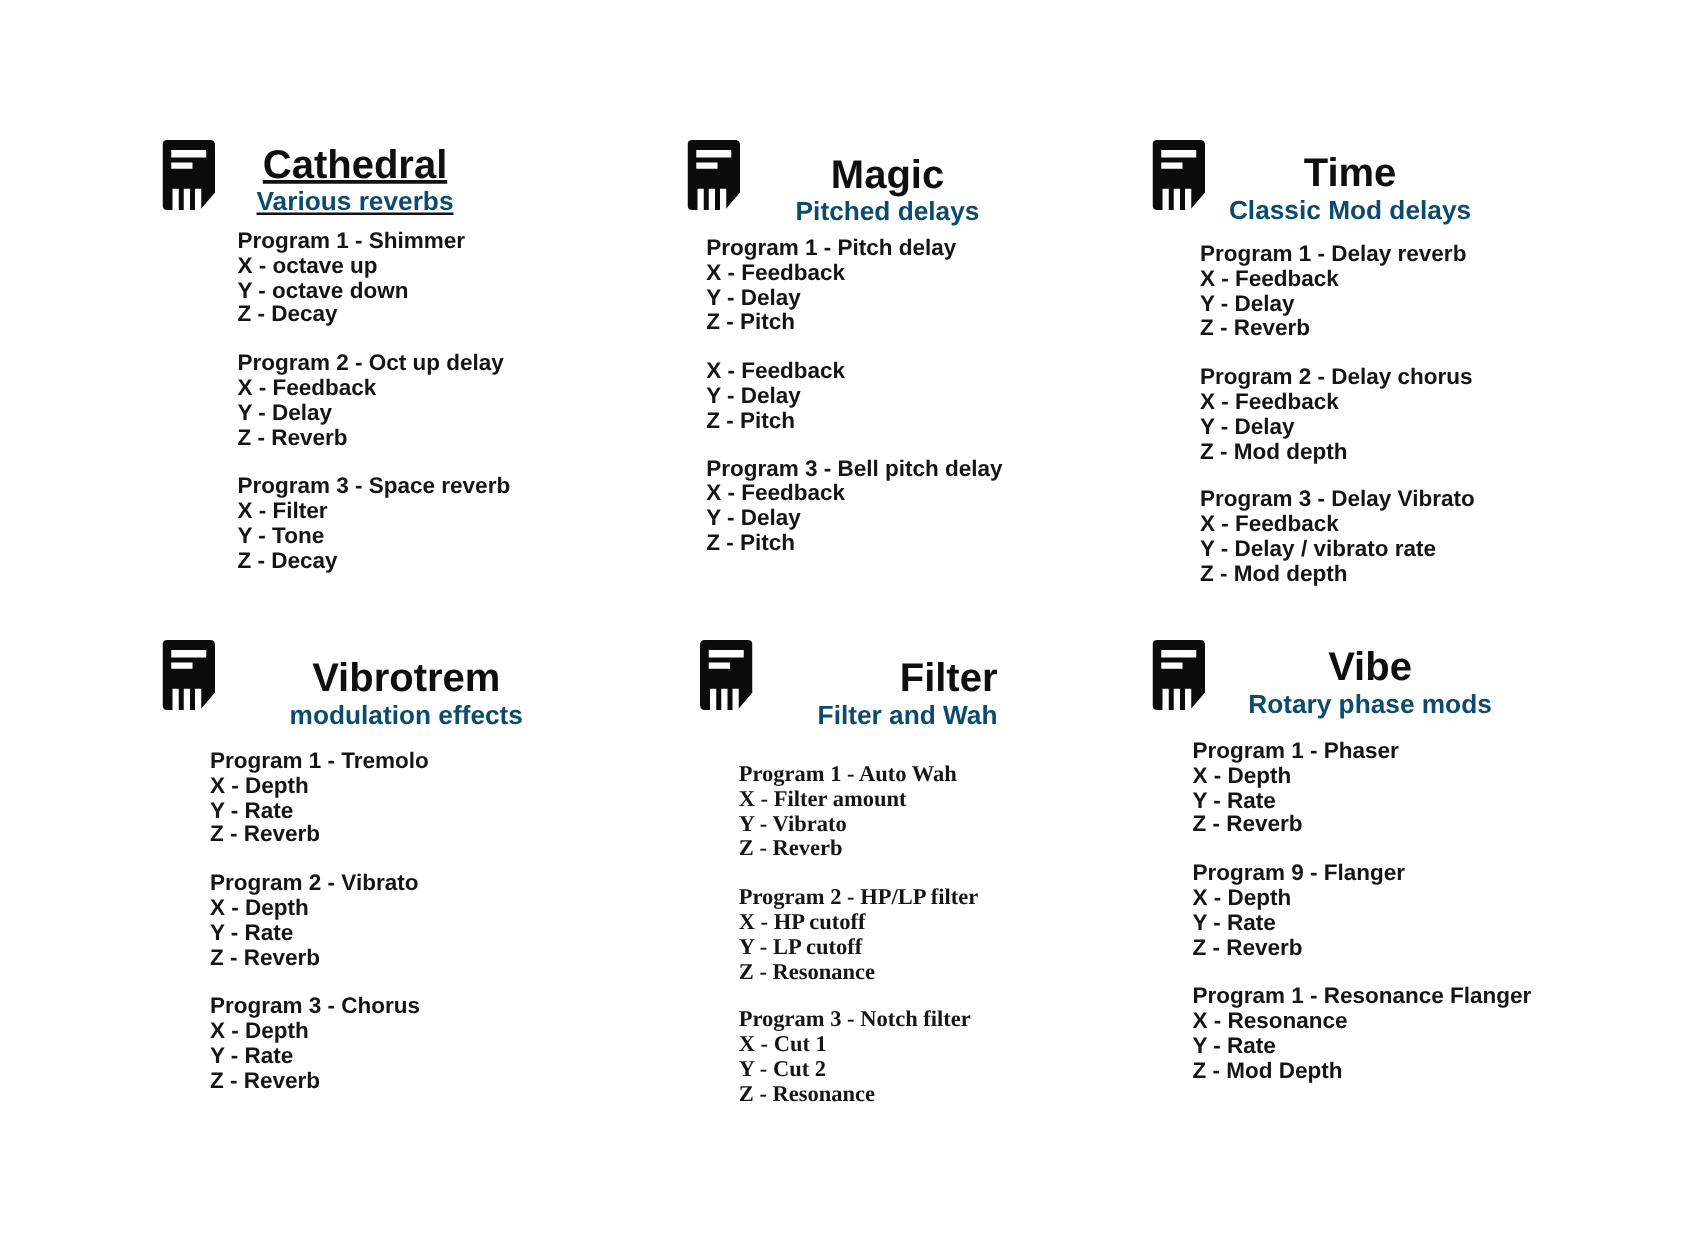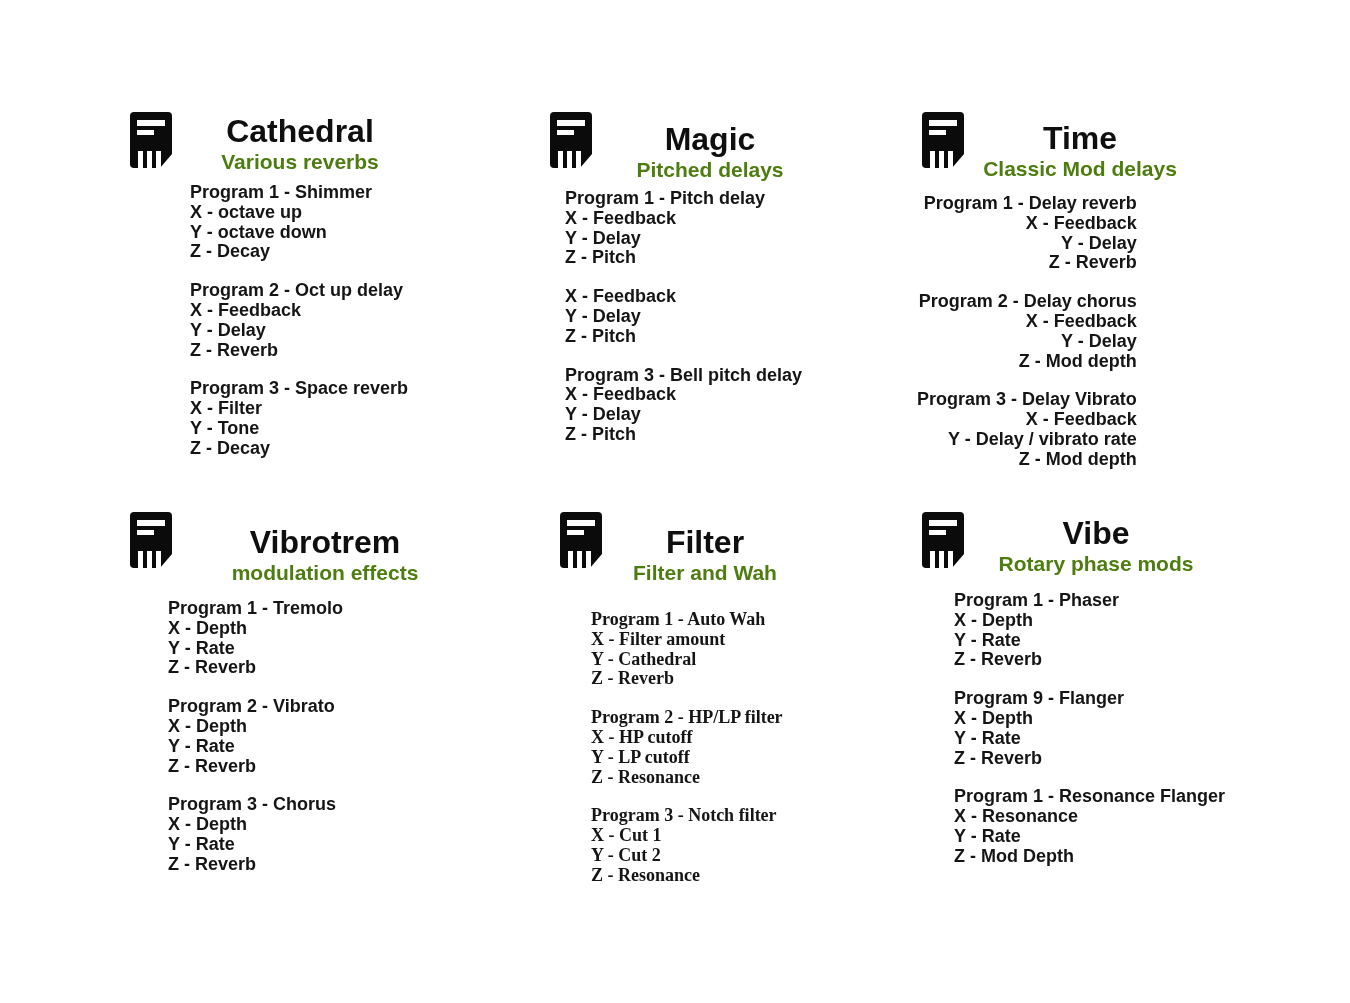--- a/index.html
+++ b/index.html
@@ -13,47 +13,47 @@
   }
   .bank{position:absolute;left:0;top:0;width:0;height:0;}
   .icon{position:absolute;width:42px;height:56px;color:#0b0b0b;}
   .icon svg{display:block;width:100%;height:100%;}
   .hdr{position:absolute;text-align:center;}
   .bank-title{
     margin:0;font-size:32px;font-weight:bold;line-height:37px;
     letter-spacing:0px;color:#0f0f0f;
   }
   .bank-subtitle{
-    margin:0;font-size:21px;font-weight:bold;line-height:23px;color:#4d7c0f;
+    margin:0;font-size:21px;font-weight:bold;line-height:23px;color:#0c4a6e;
   }
   .programs{position:absolute;}
   .program{margin:0 0 19px 0;}
   .p-title,.p-line{
     font-size:18px;font-weight:bold;line-height:19.8px;
     white-space:nowrap;color:#151515;
   }
   
   .b0 .icon{left:130px;top:112px;}
-  .b0 .hdr{left:190px;top:113px;width:220px;}
+  .b0 .hdr{left:174px;top:113px;width:220px;text-decoration:underline;}
   .b0 .programs{left:190px;top:183px;}
 
   .b1 .icon{left:550px;top:112px;}
   .b1 .hdr{left:585px;top:121px;width:250px;}
   .b1 .programs{left:565px;top:189px;}
 
   .b2 .icon{left:922px;top:112px;}
   .b2 .hdr{left:955px;top:120px;width:250px;}
-  .b2 .programs{left:917px;top:194px;text-align:right;}
+  .b2 .programs{left:960px;top:194px;}
 
   .b3 .icon{left:130px;top:512px;}
   .b3 .hdr{left:200px;top:524px;width:250px;}
   .b3 .programs{left:168px;top:599px;}
 
   .b4 .icon{left:560px;top:512px;}
-  .b4 .hdr{left:580px;top:524px;width:250px;}
+  .b4 .hdr{left:548px;top:524px;width:250px;text-align:right;}
   .b4 .programs{left:591px;top:610px;font-family:Liberation Serif, serif;}
 
   .b5 .icon{left:922px;top:512px;}
   .b5 .hdr{left:971px;top:515px;width:250px;}
   .b5 .programs{left:954px;top:591px;}
 </style>
 </head>
 <body>
 
 <div class="page">
@@ -217,21 +217,21 @@
       </svg>
     </span>
     <div class="hdr">
       <h1 class="bank-title">Filter</h1>
       <h2 class="bank-subtitle">Filter and Wah</h2>
     </div>
     <div class="programs">
       <div class="program">
         <div class="p-title">Program 1 - Auto Wah</div>
         <div class="p-line">X - Filter amount</div>
-        <div class="p-line">Y - Cathedral</div>
+        <div class="p-line">Y - Vibrato</div>
         <div class="p-line">Z - Reverb</div>
       </div>
       <div class="program">
         <div class="p-title">Program 2 - HP/LP filter</div>
         <div class="p-line">X - HP cutoff</div>
         <div class="p-line">Y - LP cutoff</div>
         <div class="p-line">Z - Resonance</div>
       </div>
       <div class="program">
         <div class="p-title">Program 3 - Notch filter</div>

